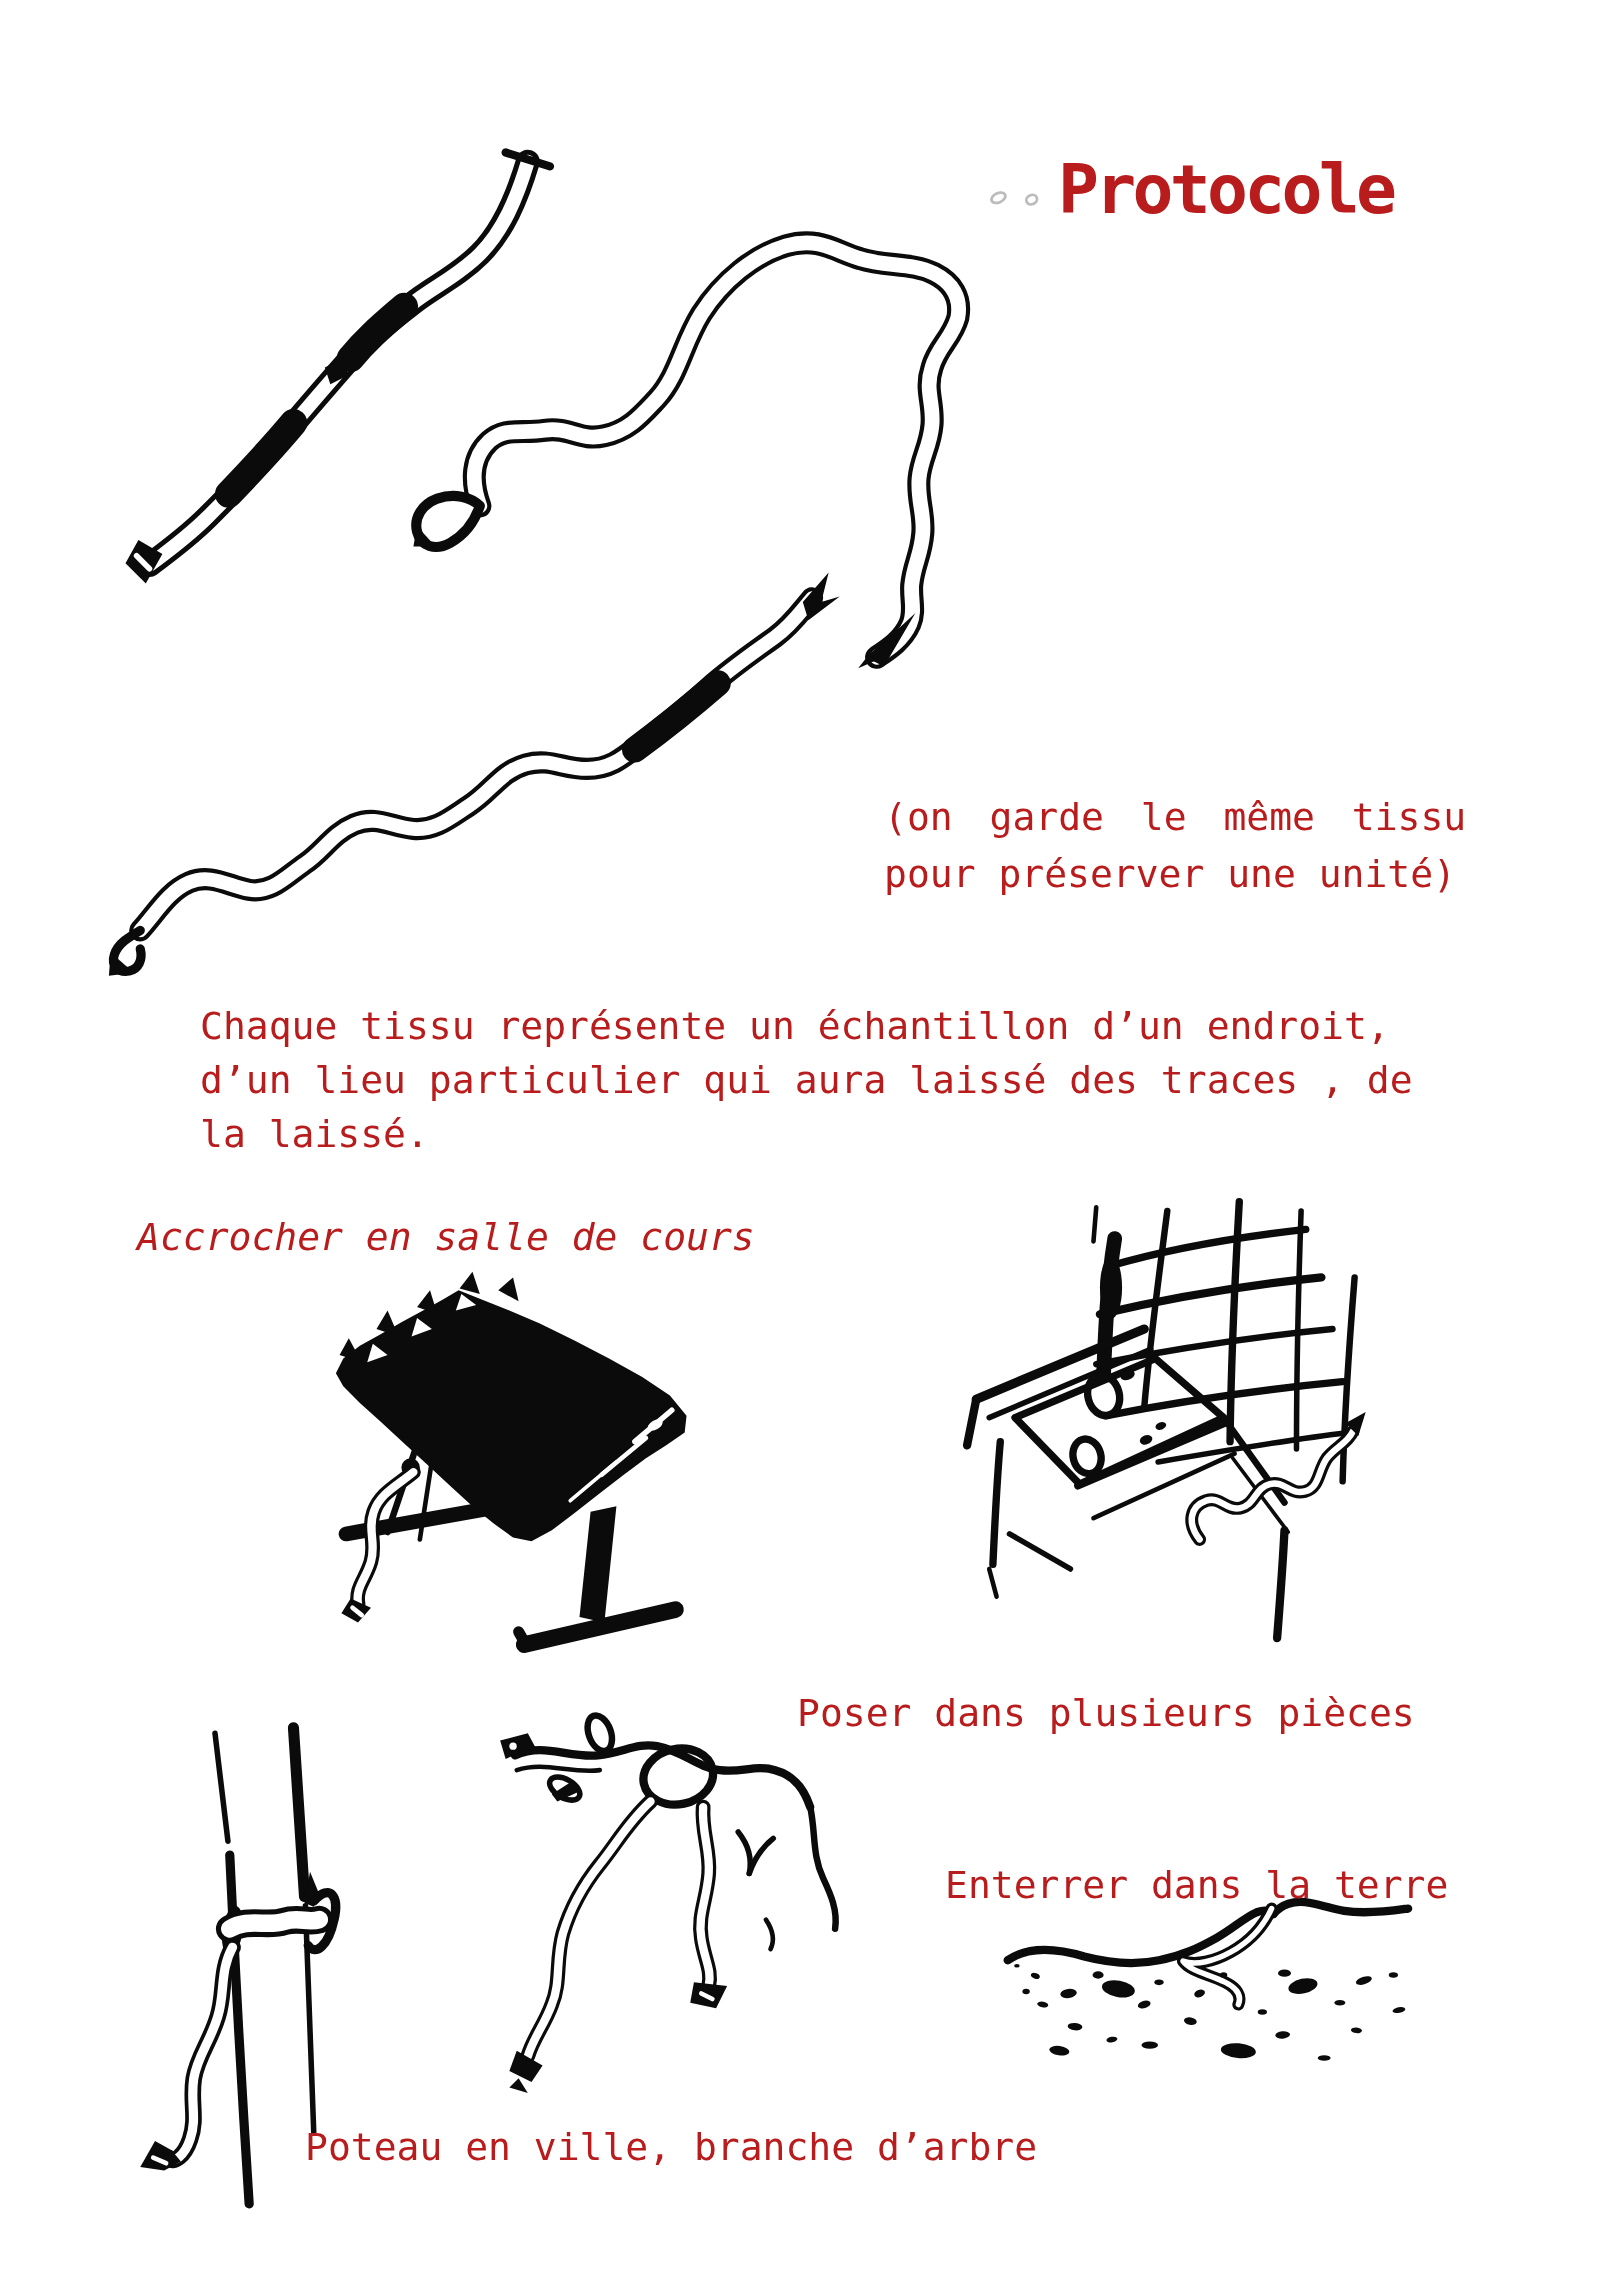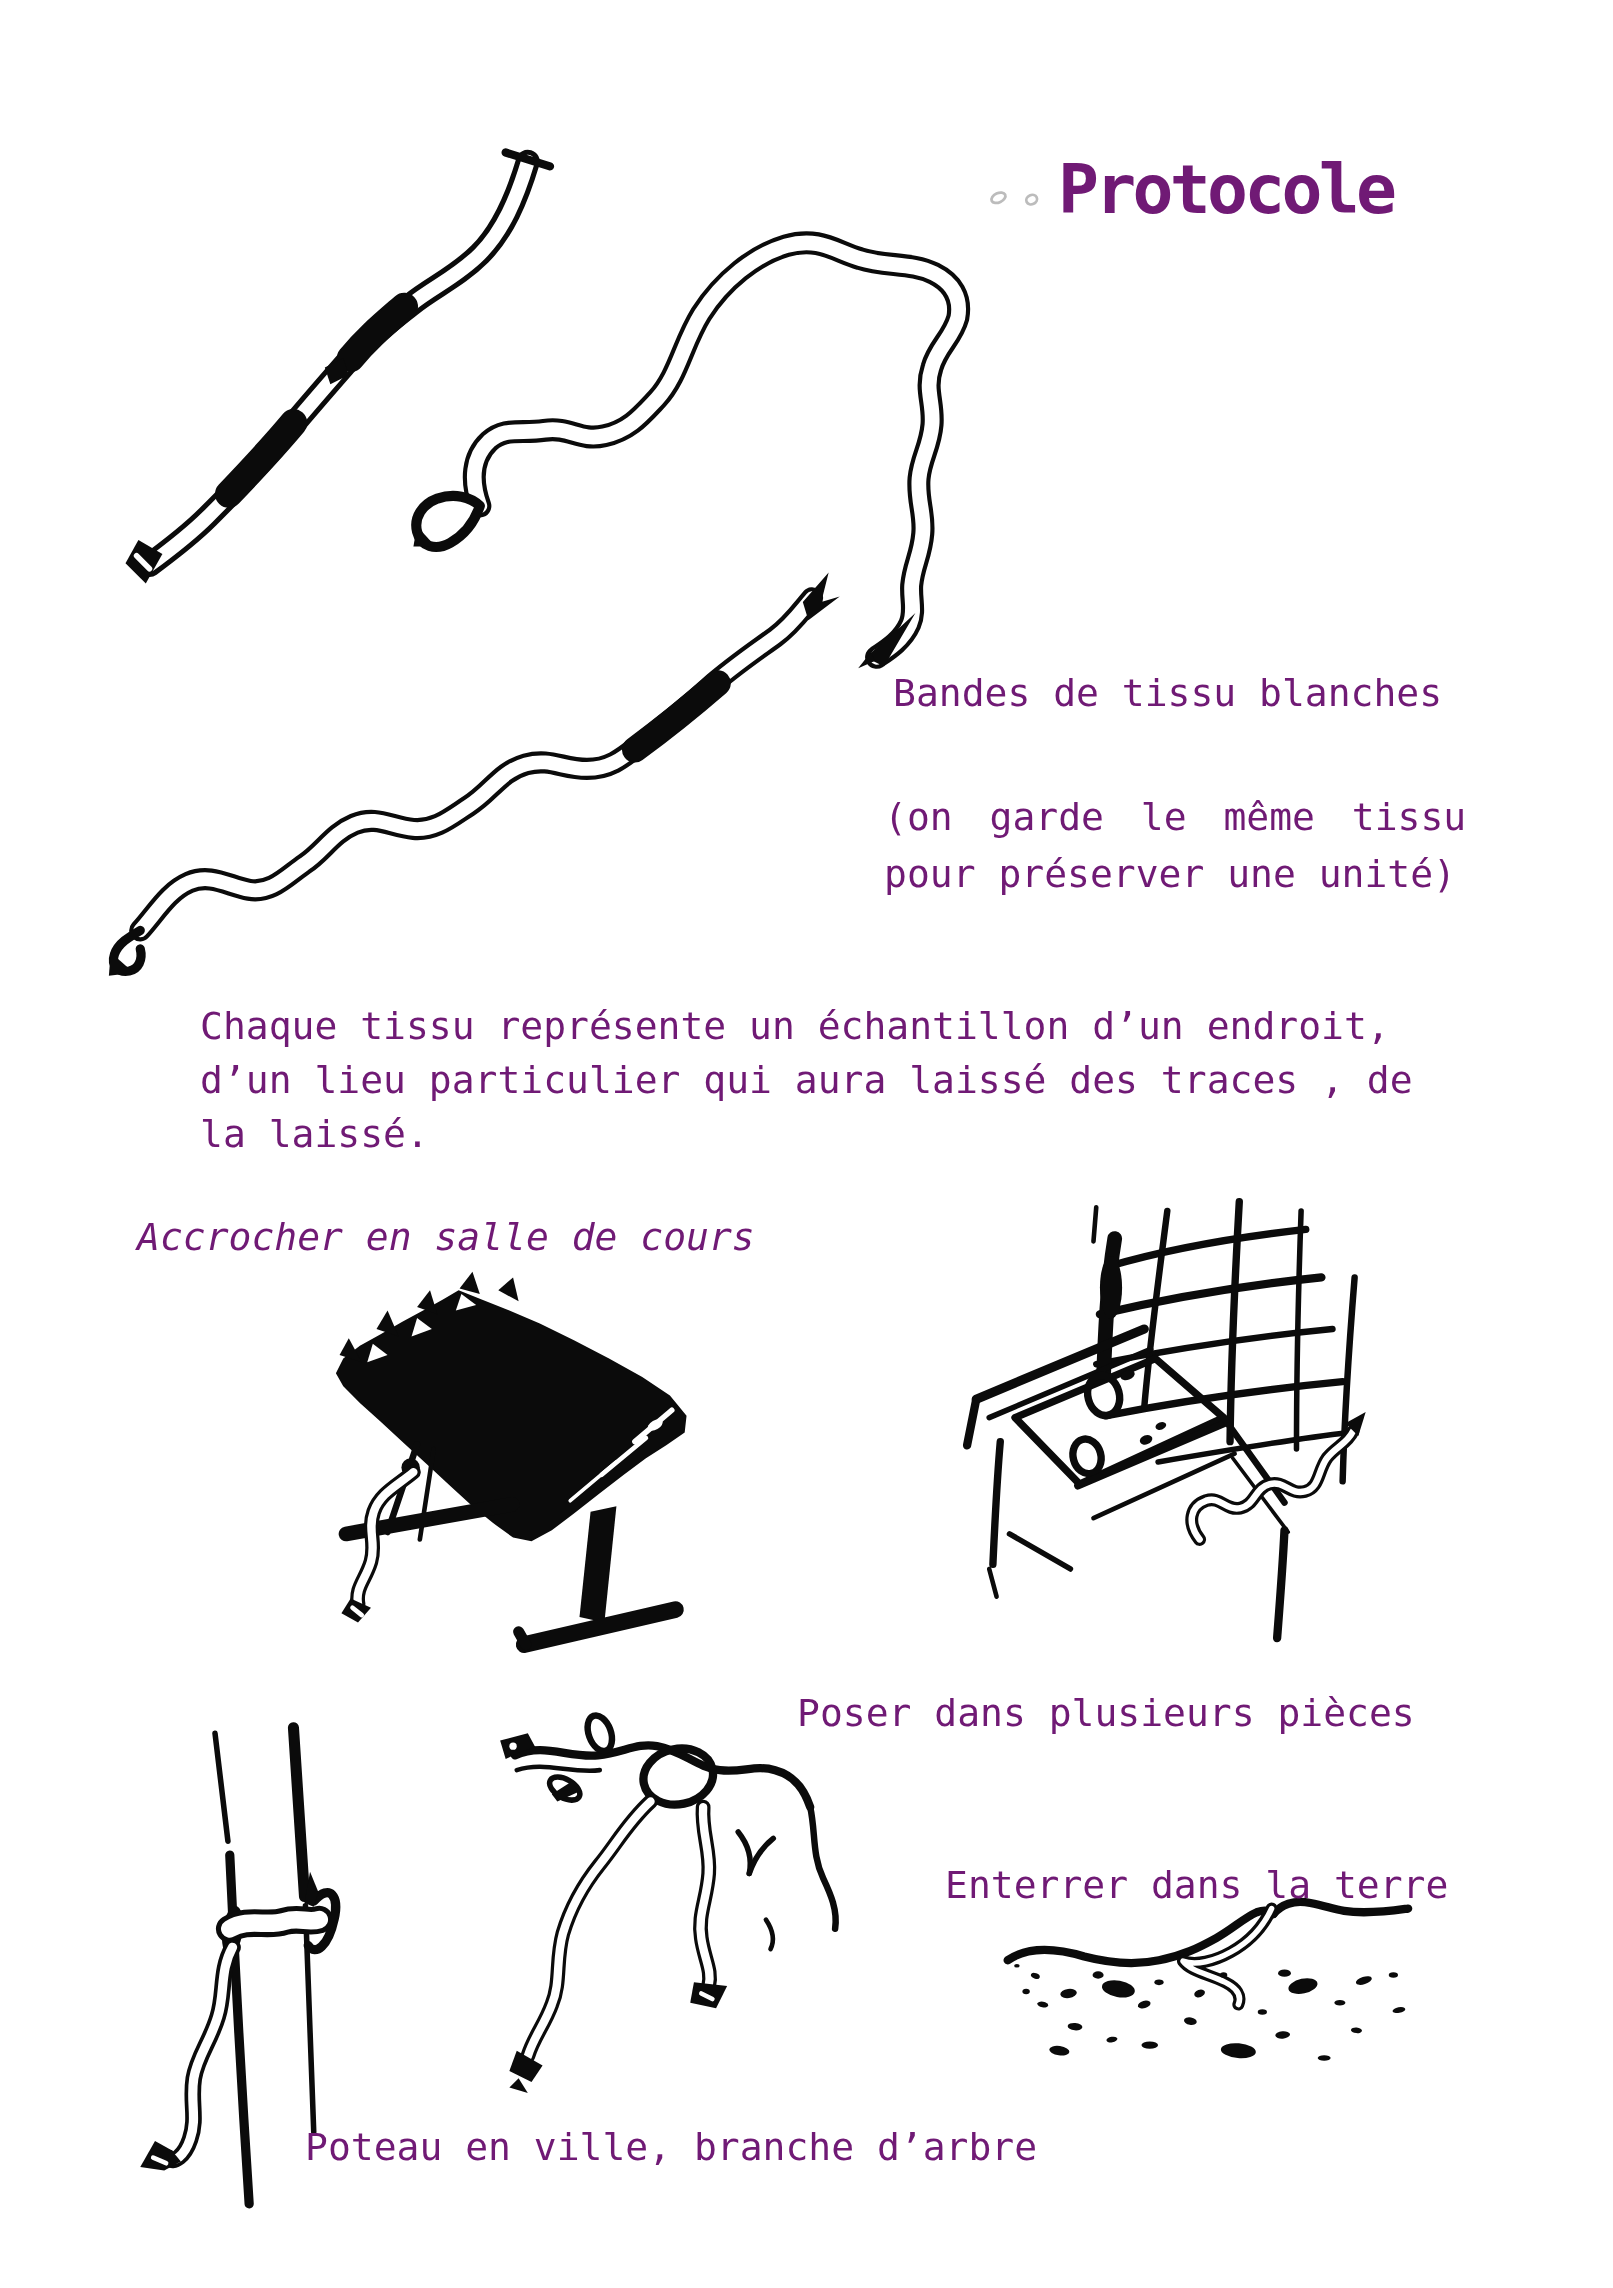--- a/index.html
+++ b/index.html
@@ -2,21 +2,21 @@
 <html style="font-size:14.8px"><head>
 <meta charset="utf-8">
 <style>
   html,body{margin:0;padding:0;background:#888;}
   .page{
     position:relative;
     width:1613px;height:2289px;
     background:#ffffff;
     overflow:hidden;
     font-family:"DejaVu Sans Mono","Liberation Mono",monospace;
-    color:#701a75;
+    color:#b91c1c;
   }
   .txt{position:absolute;white-space:pre;font-size:38px;line-height:1.0;}
   .title{
     position:absolute;left:1058px;top:150px;
     font-size:68px;font-weight:bold;letter-spacing:-3.7px;white-space:pre;
   }
   .paren{position:absolute;left:884px;top:789px;font-size:38px;line-height:57px;white-space:pre;}
   .paren .js1{word-spacing:14px;}
   .para{position:absolute;left:200px;top:999px;font-size:38px;line-height:54px;white-space:pre;}
   svg.art{position:absolute;left:0;top:0;}
@@ -212,21 +212,20 @@
           <ellipse cx="1368" cy="2180" rx="5" ry="3"></ellipse>
           <ellipse cx="1326" cy="2140" rx="4" ry="3"></ellipse>
           <ellipse cx="1102" cy="2130" rx="3" ry="2"></ellipse>
         </g>
       </g>
     </g>
   </svg>
 
   <div class="title">Protocole</div>
 
-  <div class="txt" style="left:893px;top:674px;">Bandes de tissu blanches</div>
 
   <div class="paren"><span class="js1">(on garde le même tissu</span><br><span>pour préserver une unité)</span></div>
 
   <div class="para"><span>Chaque tissu représente un échantillon d’un endroit,</span><br><span>d’un lieu particulier qui aura laissé des traces , de</span><br><span>la laissé.</span></div>
 
   <div class="txt" style="left:137px;top:1218px;font-style:italic;">Accrocher en salle de cours</div>
 
   <div class="txt" style="left:797px;top:1694px;">Poser dans plusieurs pièces</div>
 
   <div class="txt" style="left:945px;top:1866px;">Enterrer dans la terre</div>

